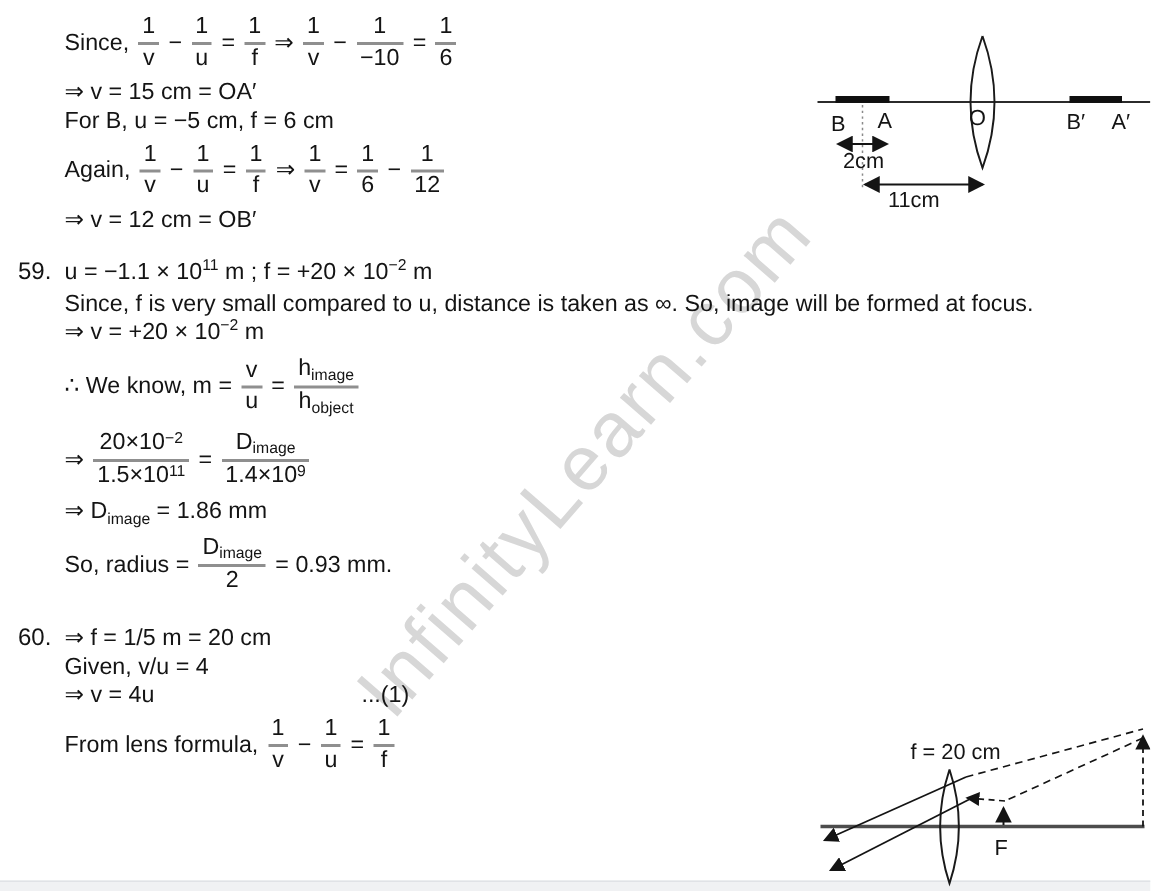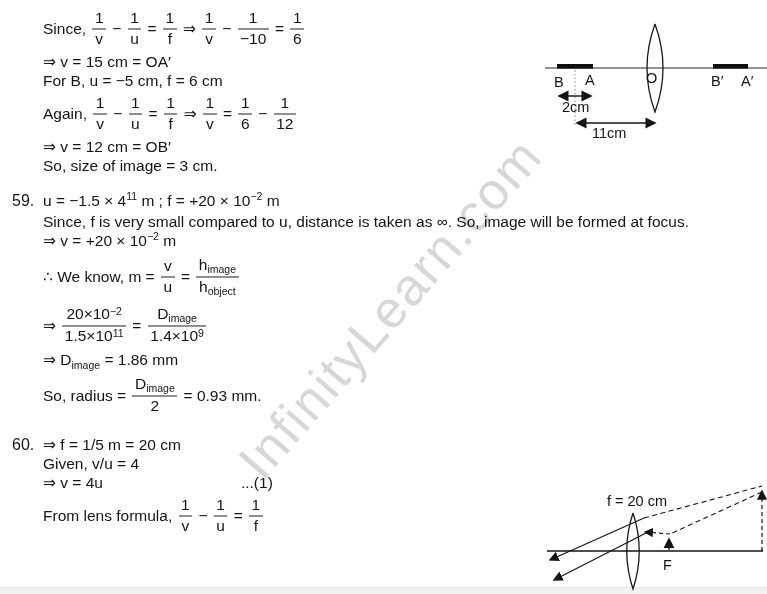--- a/index.html
+++ b/index.html
@@ -54,25 +54,24 @@
 
   <div class="bottom-strip"></div>
 
   <div class="content">
       <div class="section">
         <div class="line mathline"><span class="t">Since, </span><span class="frac"><span class="fnum"><span class="t">1</span></span><span class="fbar"></span><span class="fden"><span class="t">v</span></span></span><span class="t"> − </span><span class="frac"><span class="fnum"><span class="t">1</span></span><span class="fbar"></span><span class="fden"><span class="t">u</span></span></span><span class="t"> = </span><span class="frac"><span class="fnum"><span class="t">1</span></span><span class="fbar"></span><span class="fden"><span class="t">f</span></span></span><span class="t"> ⇒ </span><span class="frac"><span class="fnum"><span class="t">1</span></span><span class="fbar"></span><span class="fden"><span class="t">v</span></span></span><span class="t"> − </span><span class="frac"><span class="fnum"><span class="t">1</span></span><span class="fbar"></span><span class="fden"><span class="t">−10</span></span></span><span class="t"> = </span><span class="frac"><span class="fnum"><span class="t">1</span></span><span class="fbar"></span><span class="fden"><span class="t">6</span></span></span></div>
         <div class="line"><span class="t">⇒ v = 15 cm = OA′</span></div>
         <div class="line"><span class="t">For B, u = −5 cm, f = 6 cm</span></div>
         <div class="line mathline"><span class="t">Again, </span><span class="frac"><span class="fnum"><span class="t">1</span></span><span class="fbar"></span><span class="fden"><span class="t">v</span></span></span><span class="t"> − </span><span class="frac"><span class="fnum"><span class="t">1</span></span><span class="fbar"></span><span class="fden"><span class="t">u</span></span></span><span class="t"> = </span><span class="frac"><span class="fnum"><span class="t">1</span></span><span class="fbar"></span><span class="fden"><span class="t">f</span></span></span><span class="t"> ⇒ </span><span class="frac"><span class="fnum"><span class="t">1</span></span><span class="fbar"></span><span class="fden"><span class="t">v</span></span></span><span class="t"> = </span><span class="frac"><span class="fnum"><span class="t">1</span></span><span class="fbar"></span><span class="fden"><span class="t">6</span></span></span><span class="t"> − </span><span class="frac"><span class="fnum"><span class="t">1</span></span><span class="fbar"></span><span class="fden"><span class="t">12</span></span></span></div>
         <div class="line"><span class="t">⇒ v = 12 cm = OB′</span></div>
-        <div class="line"><span class="t">So, size of image = 3 cm.</span></div>
       </div>
       <div class="section">
         <div class="sec-num">59.</div>
-        <div class="line"><span class="t">u = −1.5 × 4</span><span class="sp">11</span><span class="t"> m ; f = +20 × 10</span><span class="sp">−2</span><span class="t"> m</span></div>
+        <div class="line"><span class="t">u = −1.1 × 10</span><span class="sp">11</span><span class="t"> m ; f = +20 × 10</span><span class="sp">−2</span><span class="t"> m</span></div>
         <div class="line"><span class="t">Since, f is very small compared to u, distance is taken as ∞. So, image will be formed at focus.</span></div>
         <div class="line"><span class="t">⇒ v = +20 × 10</span><span class="sp">−2</span><span class="t"> m</span></div>
         <div class="line mathline"><span class="t">∴ We know, m = </span><span class="frac"><span class="fnum"><span class="t">v</span></span><span class="fbar"></span><span class="fden"><span class="t">u</span></span></span><span class="t"> = </span><span class="frac"><span class="fnum"><span class="t">h</span><span class="sb">image</span></span><span class="fbar"></span><span class="fden"><span class="t">h</span><span class="sb">object</span></span></span></div>
         <div class="line mathline"><span class="t">⇒ </span><span class="frac"><span class="fnum"><span class="t">20×10</span><span class="sp">−2</span></span><span class="fbar"></span><span class="fden"><span class="t">1.5×10</span><span class="sp">11</span></span></span><span class="t"> = </span><span class="frac"><span class="fnum"><span class="t">D</span><span class="sb">image</span></span><span class="fbar"></span><span class="fden"><span class="t">1.4×10</span><span class="sp">9</span></span></span></div>
         <div class="line"><span class="t">⇒ D</span><span class="sb">image</span><span class="t"> = 1.86 mm</span></div>
         <div class="line mathline"><span class="t">So, radius = </span><span class="frac"><span class="fnum"><span class="t">D</span><span class="sb">image</span></span><span class="fbar"></span><span class="fden"><span class="t">2</span></span></span><span class="t"> = 0.93 mm.</span></div>
       </div>
       <div class="section">
         <div class="sec-num">60.</div>
         <div class="line"><span class="t">⇒ f = 1/5 m = 20 cm</span></div>

